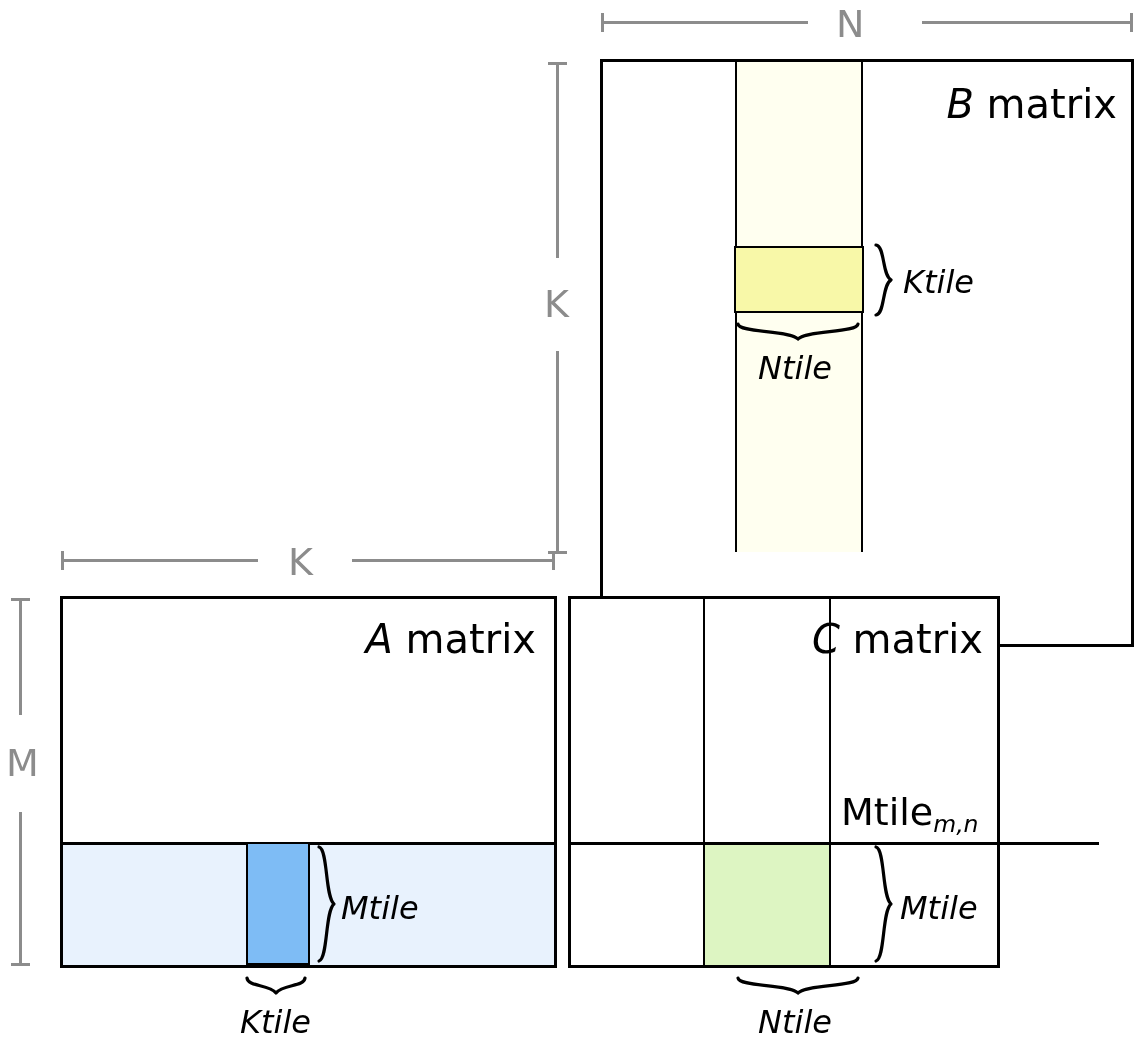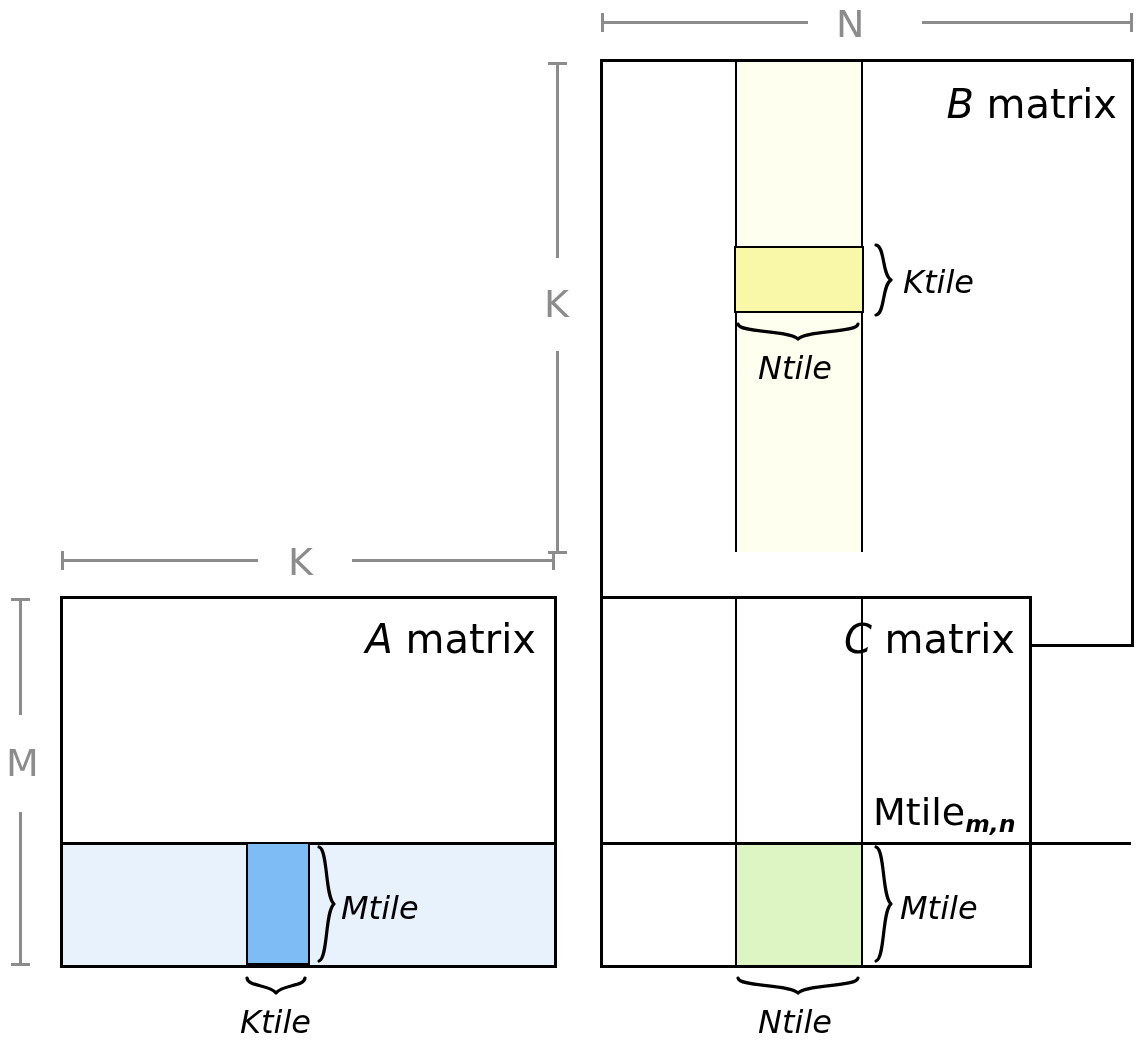--- a/index.html
+++ b/index.html
@@ -114,21 +114,20 @@
     color: #000000;
     white-space: nowrap;
     line-height: 1;
   }
   .block-label sub {
     font-size: 0.62em;
     font-style: italic;
     vertical-align: baseline;
     position: relative;
     top: 0.30em;
-    font-weight: bold;
   }
 </style>
 </head>
 <body>
 
 <div id="canvas">
 
   <div>
     <div class="dim-cap-v" style="left:601px; top:13px;"></div>
     <div class="dim-line-h" style="left:601px; top:21px; width:207px;"></div>
@@ -209,21 +208,21 @@
   </div>
   <div class="tile-label" style="left:341px; top:892px;">Mtile</div>
 
   <div class="brace" style="left:245px; top:976px;">
     <svg width="64" height="24" viewBox="0 0 64 24">
       <path d="M 2 2 C 3 11 24 8 31 17 C 38 8 59 11 60 2" fill="none" stroke="#000000" stroke-width="3.2" stroke-linecap="round" stroke-linejoin="round"></path>
     </svg>
   </div>
   <div class="tile-label" style="left:240px; top:1006px;">Ktile</div>
 
-  <div class="matrix-box" style="left:600px; top:596px; width:432px; height:372px;">
+  <div class="matrix-box" style="left:568px; top:596px; width:432px; height:372px;">
 
     <div class="vrule" style="left:132px; top:0px; height:366px;"></div>
     <div class="vrule" style="left:258px; top:0px; height:366px;"></div>
 
     <div class="hrule" style="left:0px; top:243px; width:528px;"></div>
 
     <div class="region" style="left:133px; top:246px; width:126px; height:120px; background:#ddf5c2;"></div>
     <div class="vrule" style="left:132px; top:243px; height:123px;"></div>
     <div class="vrule" style="left:258px; top:243px; height:123px;"></div>
 

